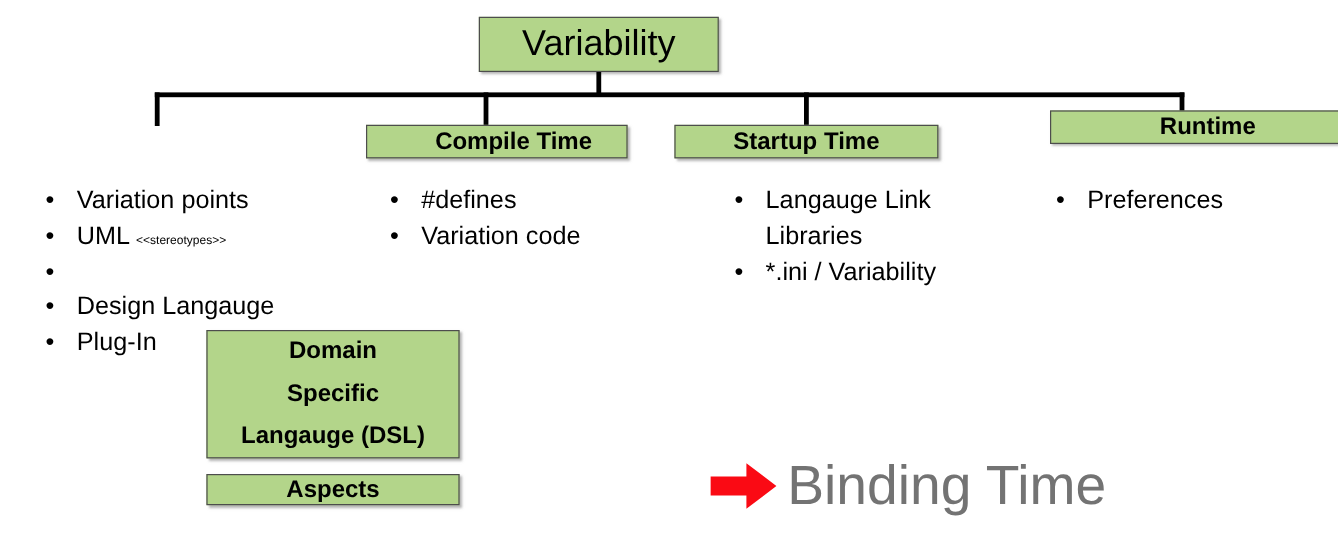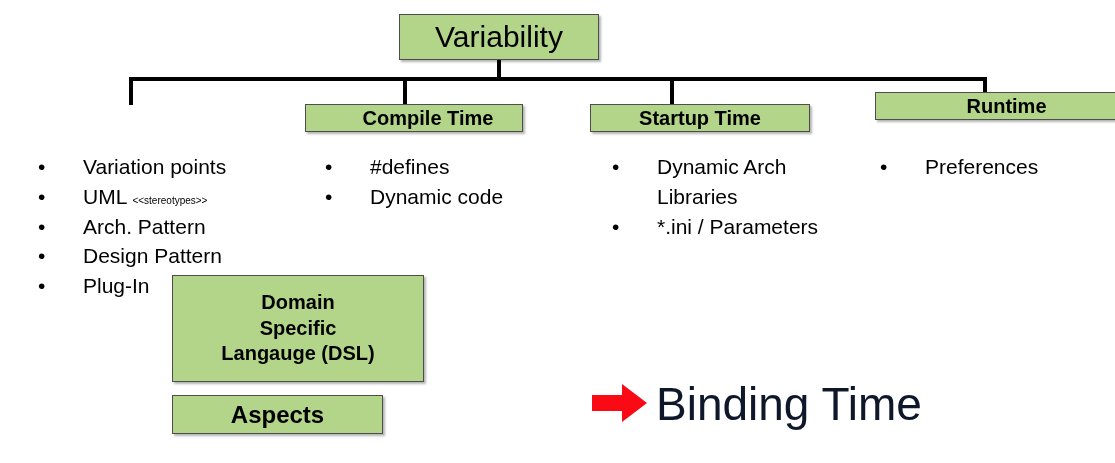--- a/index.html
+++ b/index.html
@@ -42,39 +42,40 @@
     font-size: 30px;
     font-weight: normal;
   }
   .gbox.cat {
     height: 28px;
     font-size: 20px;
     font-weight: bold;
   }
   #box-design   { left: 20px;  top: 104px; width: 220px; }
   #box-compile  { left: 305px; top: 104px; width: 218px; padding-left: 28px; }
-  #box-startup  { left: 590px; top: 104px; width: 220px; }
+  #box-startup  { left: 562px; top: 104px; width: 220px; }
   #box-runtime  { left: 875px; top: 92px; width: 263px; }
 
   #box-dsl {
     left: 172px;
     top: 275px;
-    width: 252px;
+    width: 211px;
     height: 107px;
     font-size: 20px;
     font-weight: bold;
     line-height: 1.28;
     flex-direction: column;
+    gap: 10px;
   }
   #box-aspects {
     left: 172px;
     top: 395px;
     width: 211px;
-    height: 39px;
-    font-size: 24px;
+    height: 26px;
+    font-size: 20px;
     font-weight: bold;
   }
 
   
   .line {
     position: absolute;
     background: #000000;
   }
   #trunk      { left: 497px; top: 60px;  width: 4px;  height: 20px; }
   #bus        { left: 129px; top: 77px;  width: 858px; height: 4px; }
@@ -95,38 +96,37 @@
   }
   .bullet-dot {
     width: 26px;
     flex: 0 0 26px;
     text-align: left;
     font-size: 21px;
     line-height: 1.42;
   }
   .bullet-text {
     flex: 1 1 auto;
-    margin-left: 19px;
   }
   .small-note {
     font-size: 10px;
   }
   #list-design  { left: 38px;  top: 152px; width: 250px; }
   #list-compile { left: 325px; top: 152px; width: 230px; }
   #list-startup { left: 612px; top: 152px; width: 245px; }
   #list-runtime { left: 880px; top: 152px; width: 220px; }
 
   
   #binding-time {
     position: absolute;
     left: 592px;
     top: 381px;
     display: flex;
-    align-items: flex-start;
-    color: #0f172a;
+    align-items: flex-end;
+    color: #737373;
   }
   #binding-arrow-icon {
     display: block;
     width: 56px;
     height: 44px;
     flex: 0 0 56px;
   }
   #binding-label {
     font-size: 46px;
     line-height: 1;
@@ -164,51 +164,50 @@
     <div class="bullet-row">
       <span class="bullet-dot">•</span>
       <span class="bullet-text">Variation points</span>
     </div>
     <div class="bullet-row">
       <span class="bullet-dot">•</span>
       <span class="bullet-text"><span>UML</span> <span class="small-note">&lt;&lt;stereotypes&gt;&gt;</span></span>
     </div>
     <div class="bullet-row">
       <span class="bullet-dot">•</span>
-      <span class="bullet-text">Arch. Pattern</span>
-    </div>
-    <div class="bullet-row">
-      <span class="bullet-dot">•</span>
-      <span class="bullet-text">Design Pattern</span>
+    </div>
+    <div class="bullet-row">
+      <span class="bullet-dot">•</span>
+      <span class="bullet-text">Design Langauge</span>
     </div>
     <div class="bullet-row">
       <span class="bullet-dot">•</span>
       <span class="bullet-text">Plug-In</span>
     </div>
   </div>
 
   <div class="bullets" id="list-compile">
     <div class="bullet-row">
       <span class="bullet-dot">•</span>
       <span class="bullet-text">#defines</span>
     </div>
     <div class="bullet-row">
       <span class="bullet-dot">•</span>
-      <span class="bullet-text">Dynamic code</span>
+      <span class="bullet-text">Variation code</span>
     </div>
   </div>
 
   <div class="bullets" id="list-startup">
     <div class="bullet-row">
       <span class="bullet-dot">•</span>
-      <span class="bullet-text">Dynamic Arch Libraries</span>
-    </div>
-    <div class="bullet-row">
-      <span class="bullet-dot">•</span>
-      <span class="bullet-text">*.ini / Parameters</span>
+      <span class="bullet-text">Langauge Link Libraries</span>
+    </div>
+    <div class="bullet-row">
+      <span class="bullet-dot">•</span>
+      <span class="bullet-text">*.ini / Variability</span>
     </div>
   </div>
 
   <div class="bullets" id="list-runtime">
     <div class="bullet-row">
       <span class="bullet-dot">•</span>
       <span class="bullet-text">Preferences</span>
     </div>
   </div>
 

